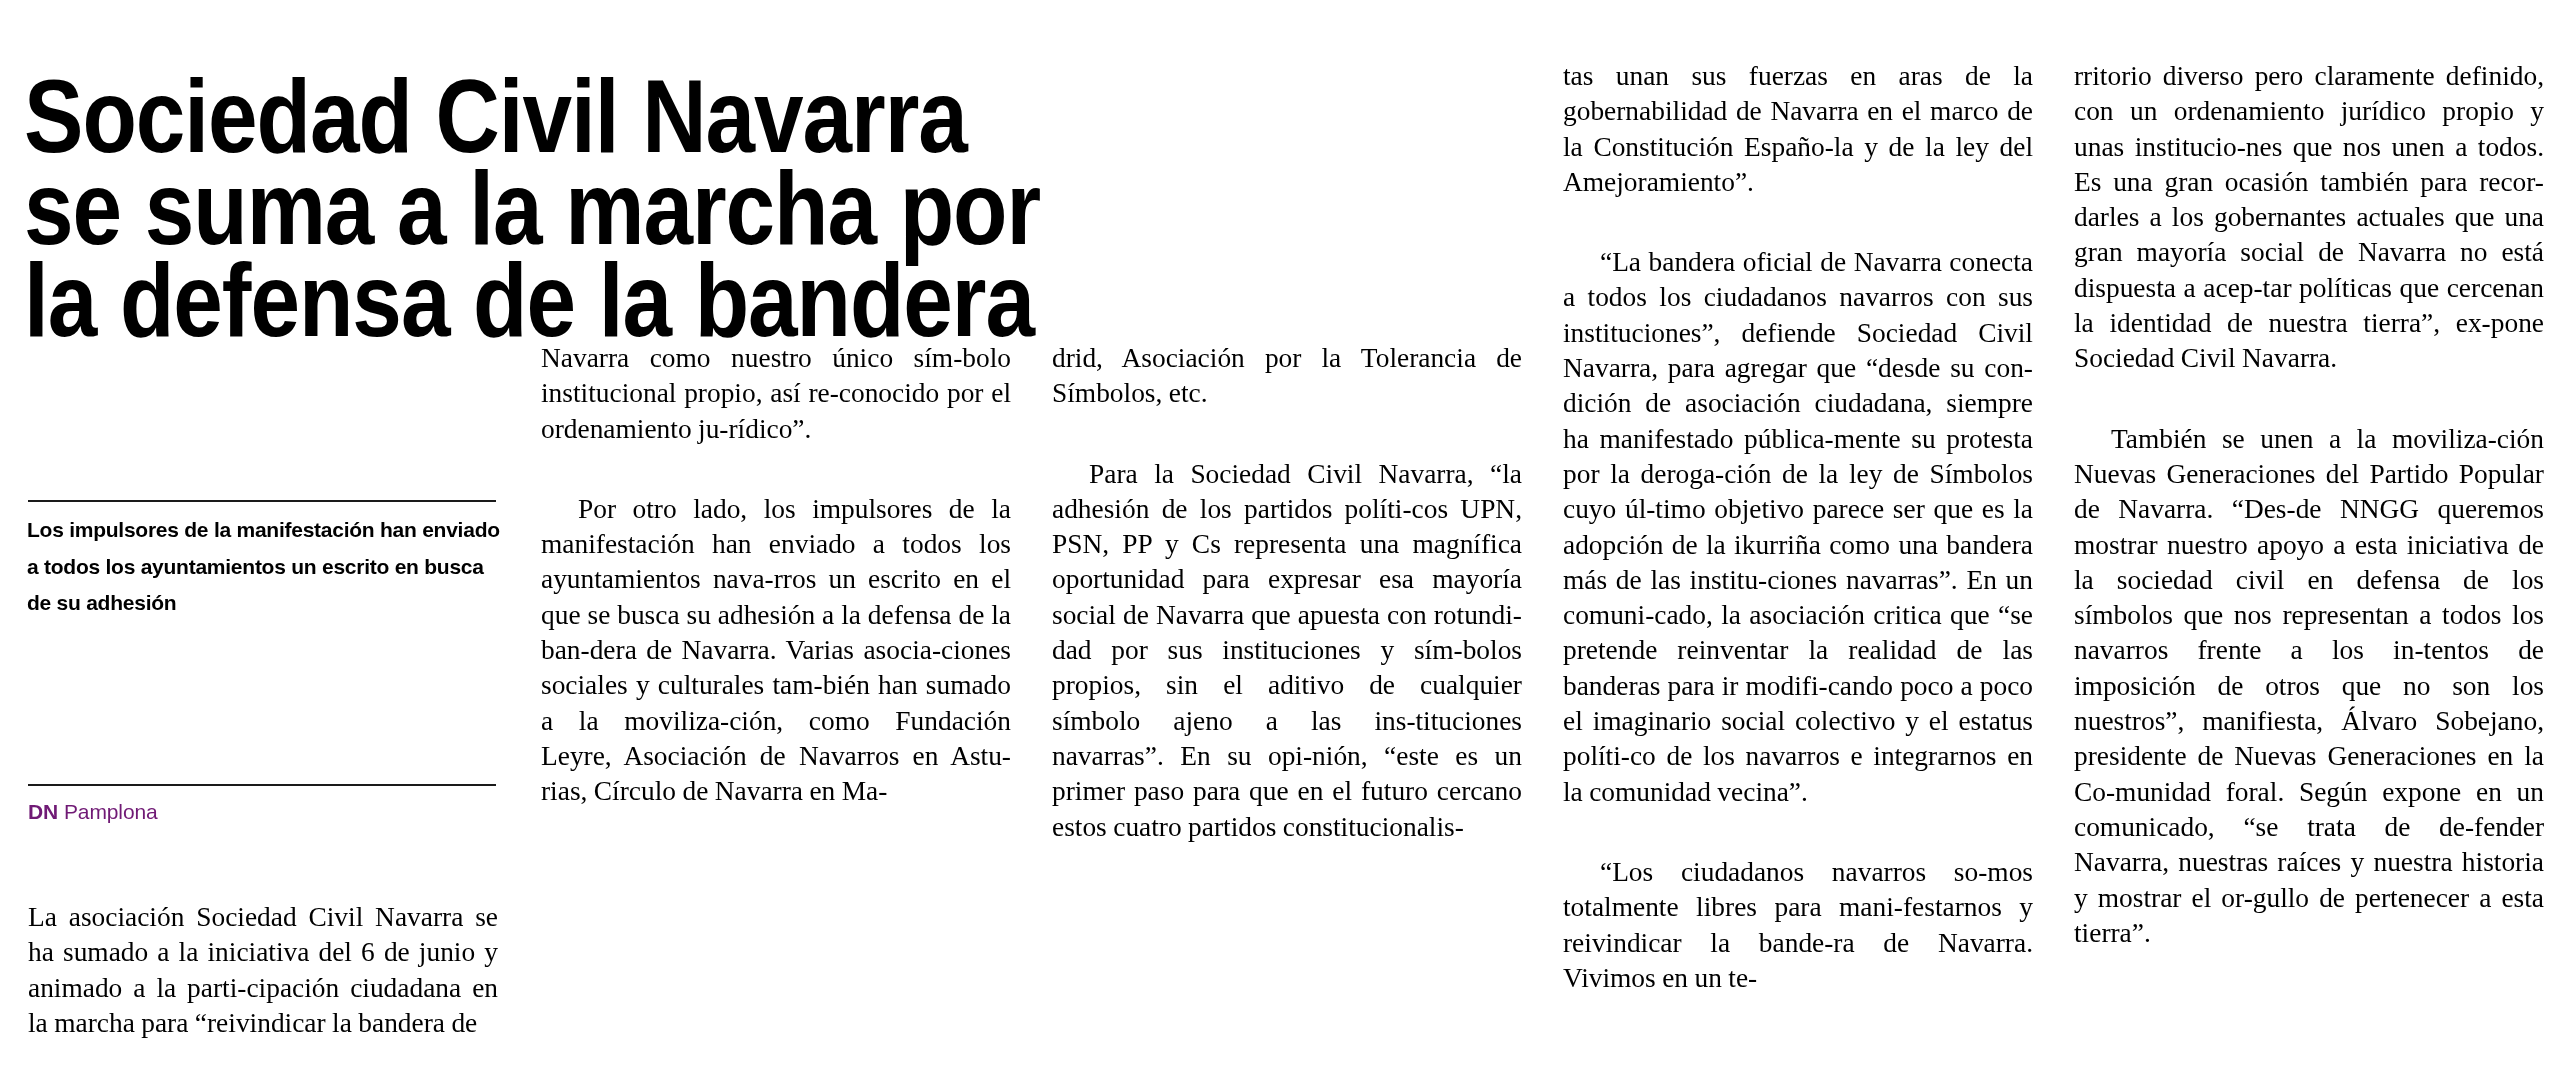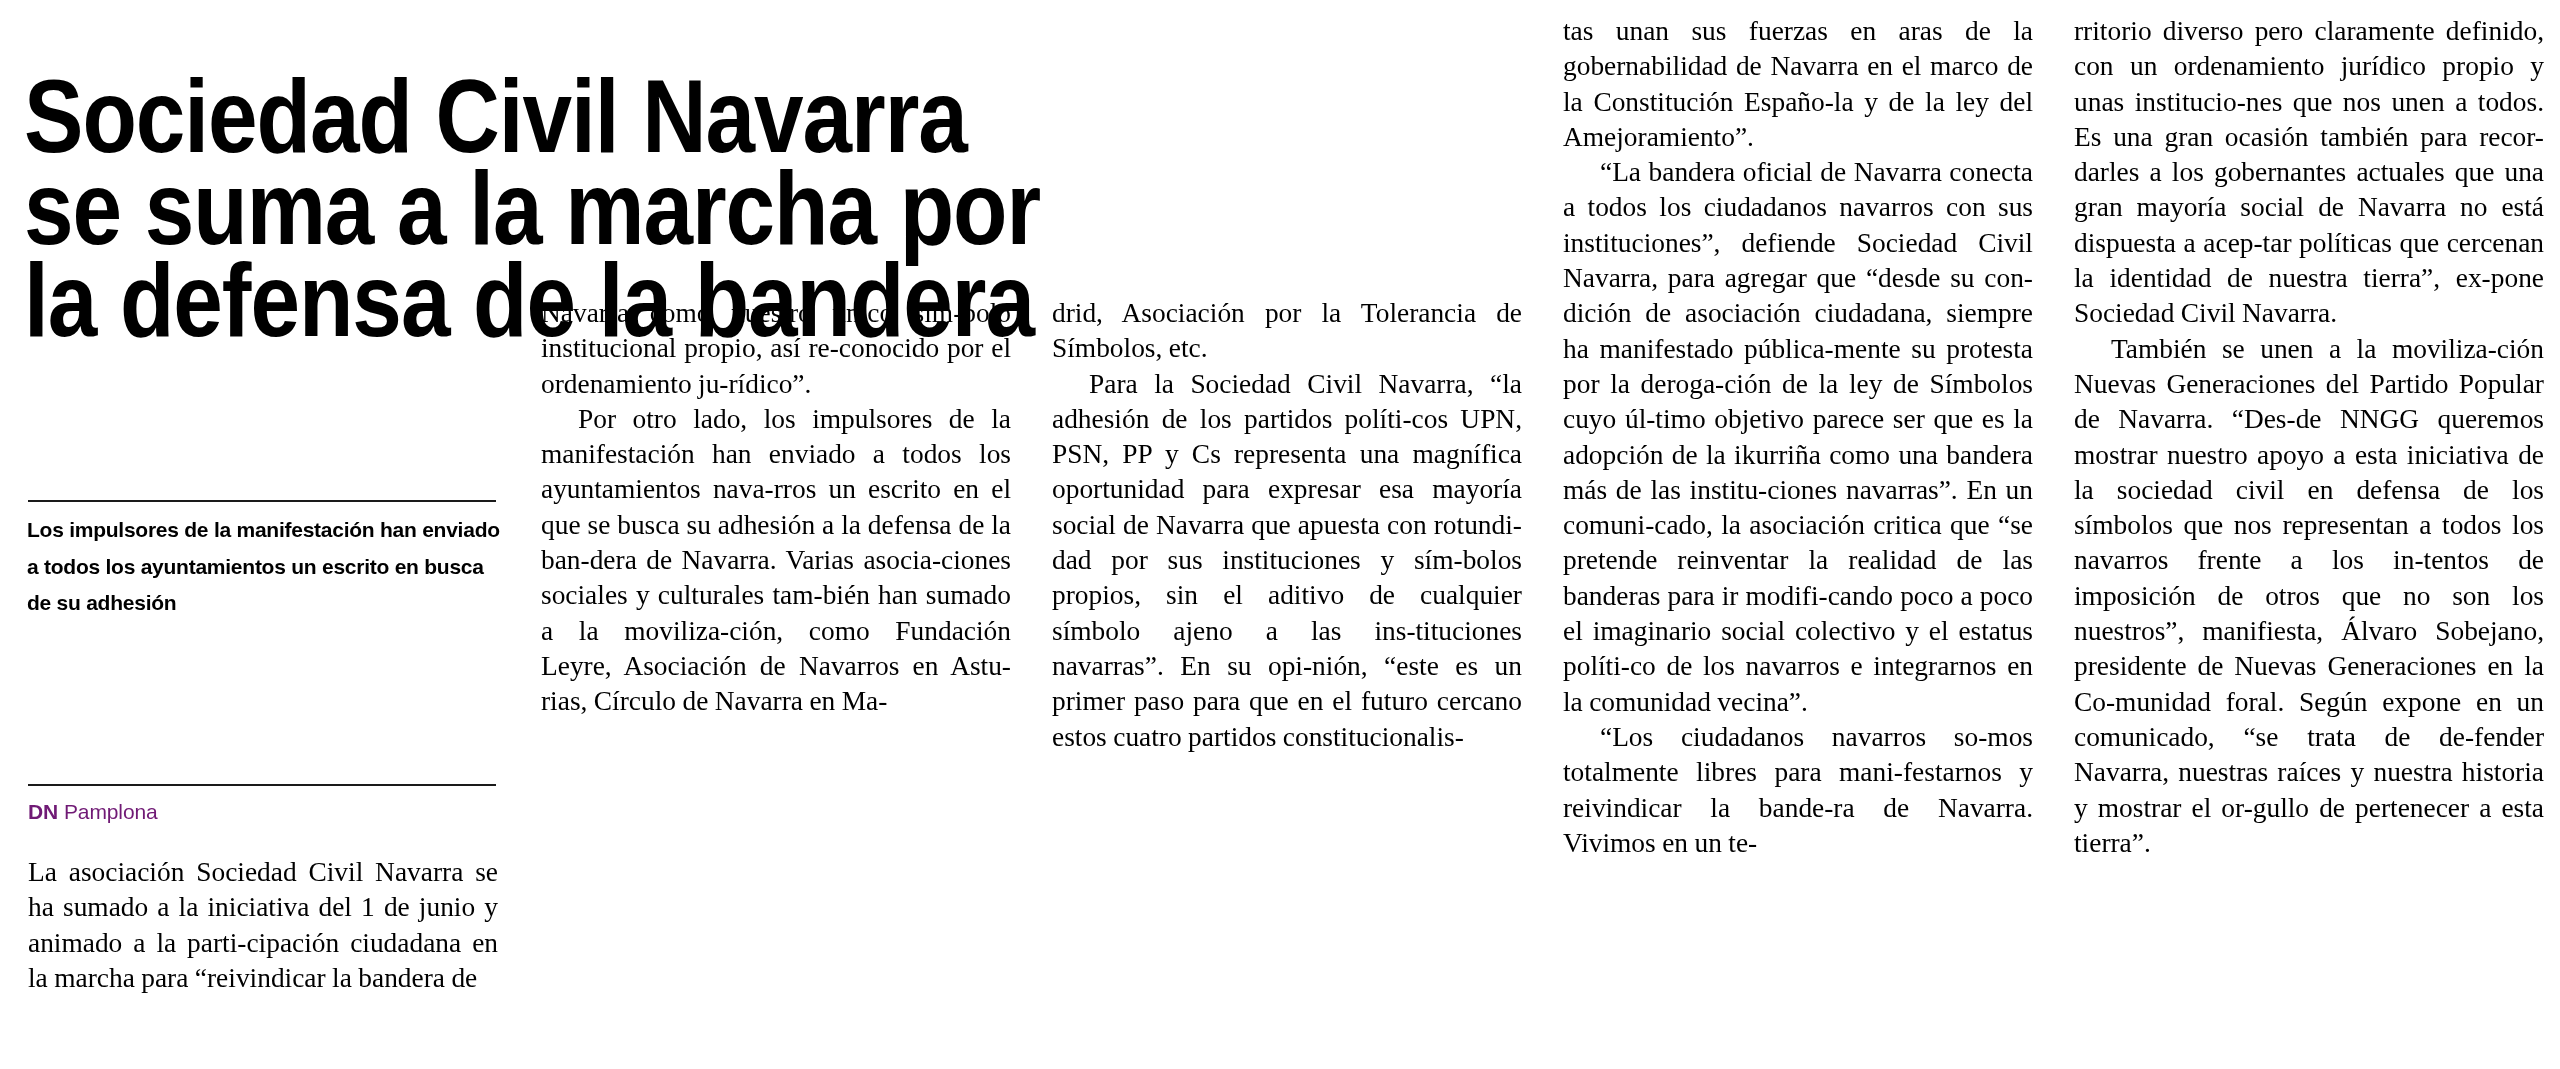--- a/index.html
+++ b/index.html
@@ -102,21 +102,21 @@
   .col p:last-child { text-align: justify; }
 
   
   #col1 { left: 28px;   top: 855px;  width: 470px;  height: 214px; }
   #col2 { left: 541px;  top: 296px;  width: 470px;  height: 775px; }
   #col3 { left: 1052px; top: 296px;  width: 470px;  height: 775px; }
   #col4 { left: 1563px; top: 14px;   width: 470px;  height: 1057px; }
   #col5 { left: 2074px; top: 14px;   width: 470px;  height: 1057px; }
 
   
-  .col p { text-align-last: auto; }
+  .col p { text-align-last: auto; margin-top: 45px; }
 </style>
 </head>
 <body>
 
 <div id="page">
 
   <h1 class="headline">
     <span class="hl-line">Sociedad Civil Navarra</span>
     <span class="hl-line">se suma a la marcha por</span>
     <span class="hl-line">la defensa de la bandera</span>
@@ -125,21 +125,21 @@
   <div class="rule rule-top"></div>
   <div class="rule rule-byline"></div>
 
   <div class="standfirst">Los impulsores de la manifestación han enviado a todos los ayuntamientos un escrito en busca de su adhesión</div>
 
   <div class="byline">
     <span class="dn">DN</span><span>&nbsp;</span><span>Pamplona</span>
   </div>
 
   <div class="col" id="col1">
-      <p>La asociación Sociedad Civil Navarra se ha sumado a la iniciativa del 1 de junio y animado a la parti-cipación ciudadana en la marcha para “reivindicar la bandera de</p>
+      <p>La asociación Sociedad Civil Navarra se ha sumado a la iniciativa del 6 de junio y animado a la parti-cipación ciudadana en la marcha para “reivindicar la bandera de</p>
     </div>
   <div class="col" id="col2">
       <p>Navarra como nuestro único sím-bolo institucional propio, así re-conocido por el ordenamiento ju-rídico”.</p>
       <p>Por otro lado, los impulsores de la manifestación han enviado a todos los ayuntamientos nava-rros un escrito en el que se busca su adhesión a la defensa de la ban-dera de Navarra. Varias asocia-ciones sociales y culturales tam-bién han sumado a la moviliza-ción, como Fundación Leyre, Asociación de Navarros en Astu-rias, Círculo de Navarra en Ma-</p>
     </div>
   <div class="col" id="col3">
       <p>drid, Asociación por la Tolerancia de Símbolos, etc.</p>
       <p>Para la Sociedad Civil Navarra, “la adhesión de los partidos políti-cos UPN, PSN, PP y Cs representa una magnífica oportunidad para expresar esa mayoría social de Navarra que apuesta con rotundi-dad por sus instituciones y sím-bolos propios, sin el aditivo de cualquier símbolo ajeno a las ins-tituciones navarras”. En su opi-nión, “este es un primer paso para que en el futuro cercano estos cuatro partidos constitucionalis-</p>
     </div>
   <div class="col" id="col4">

